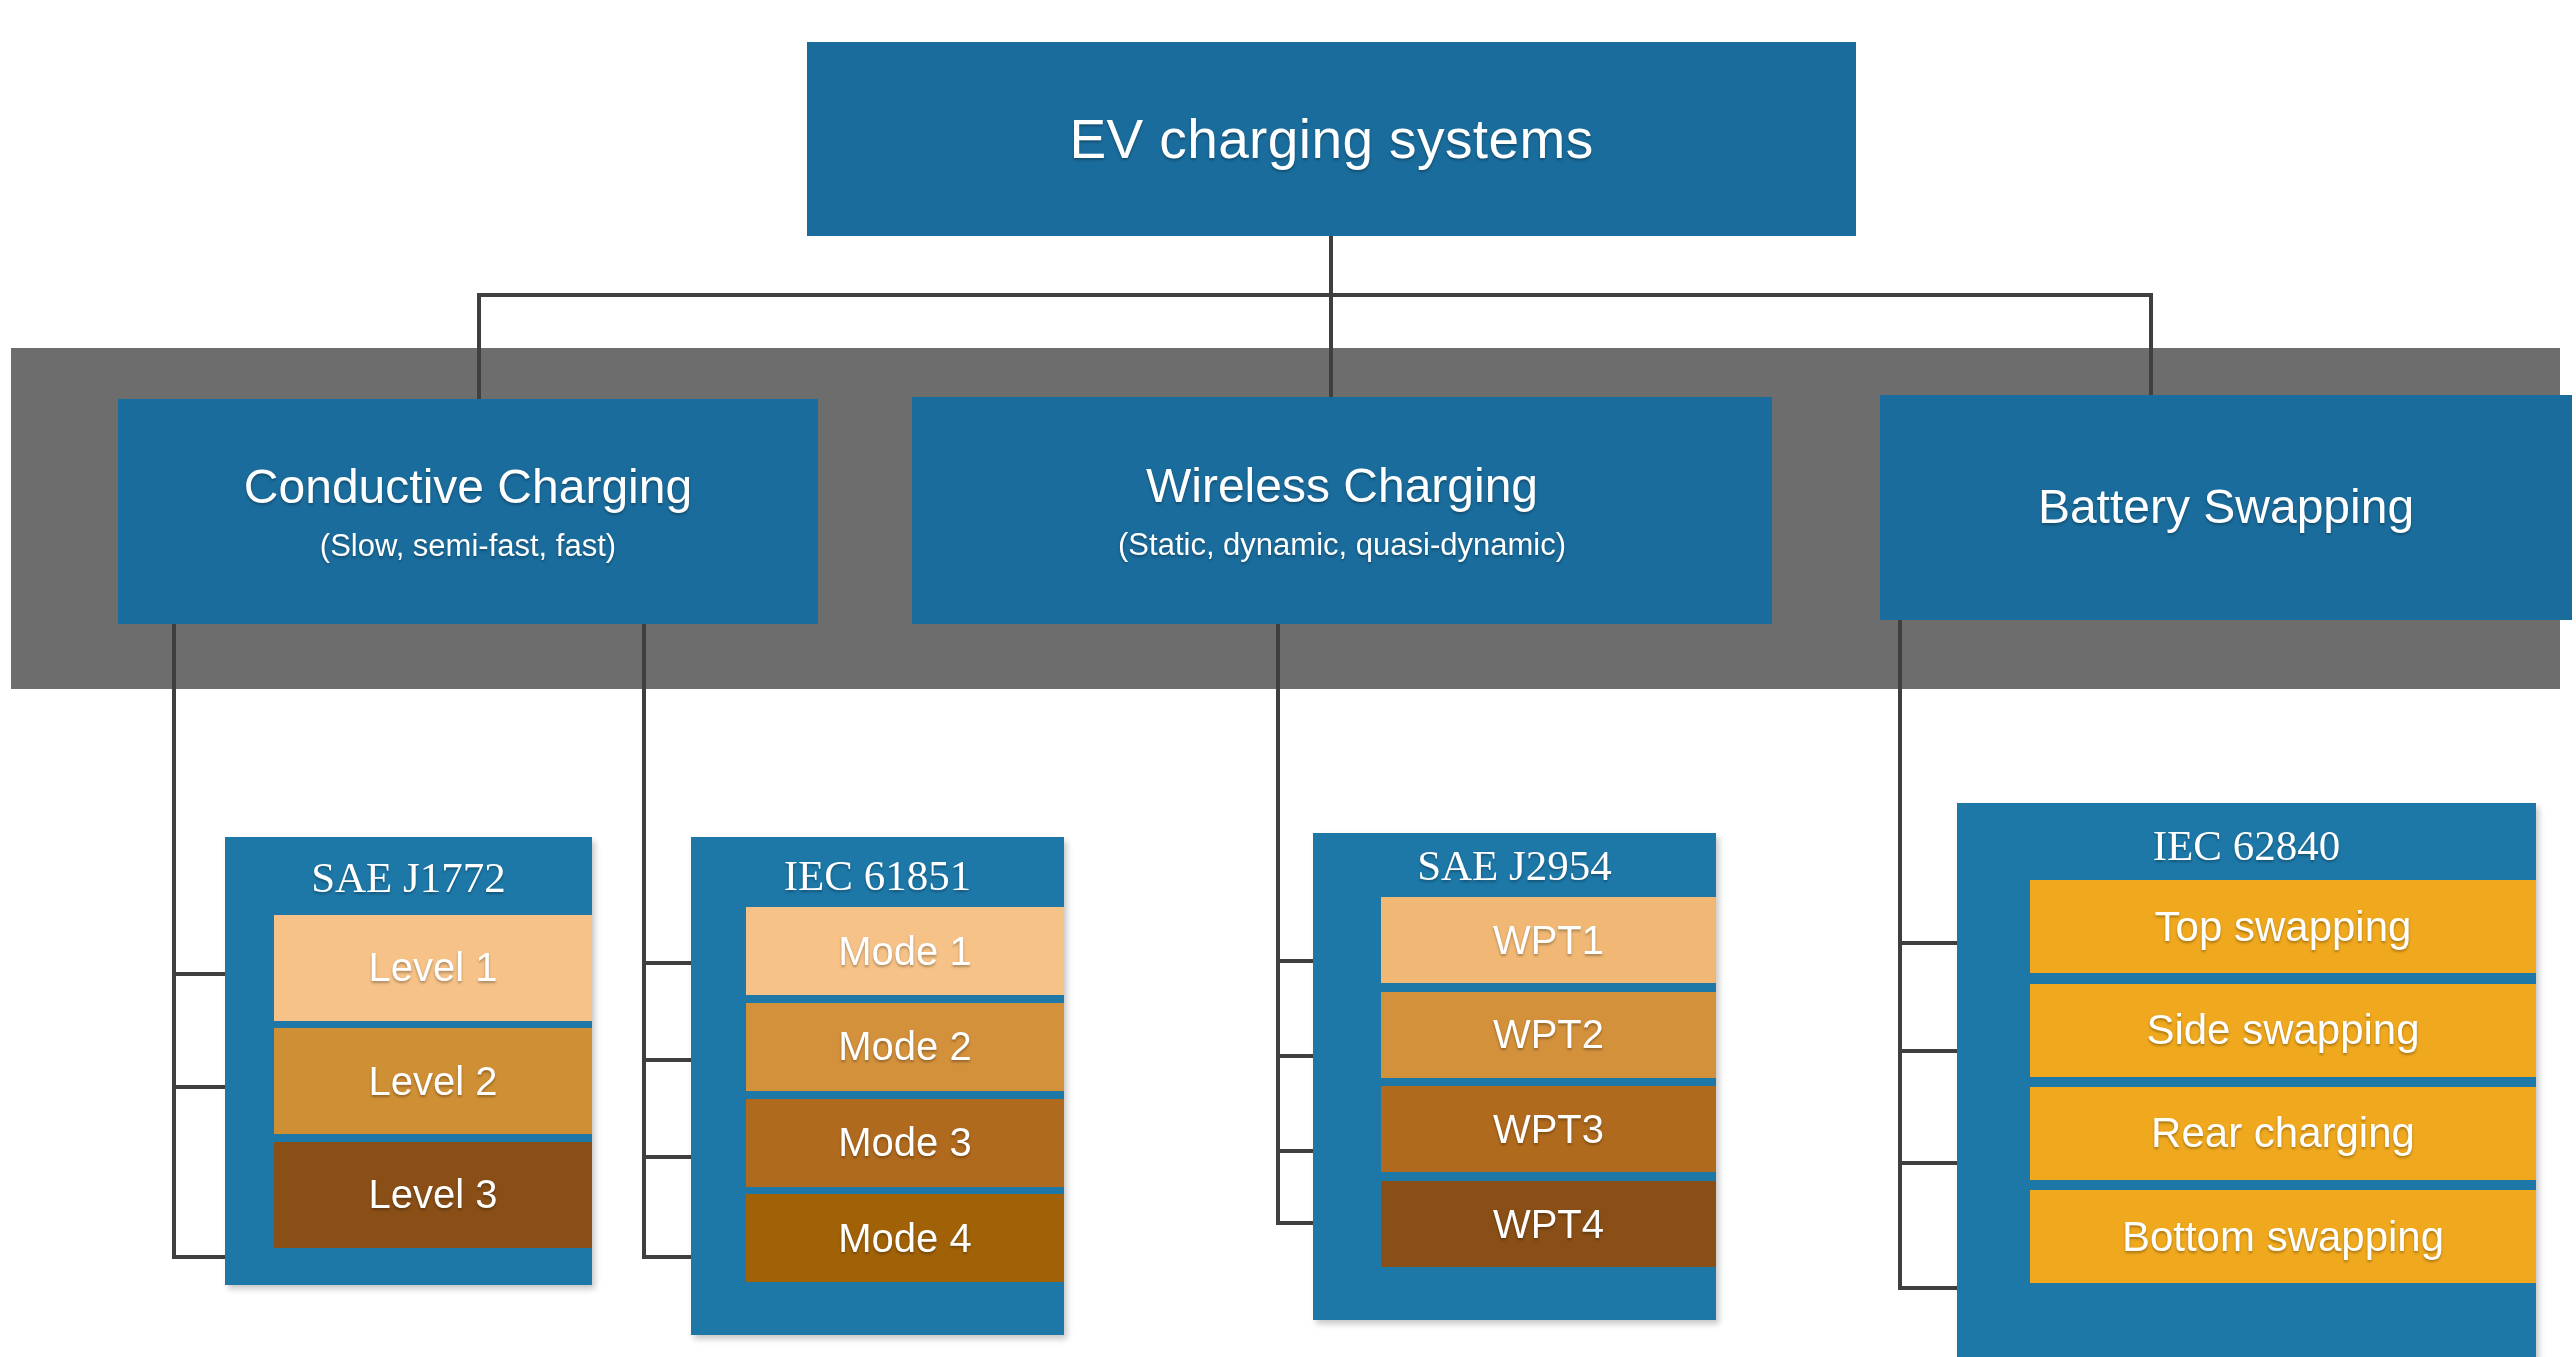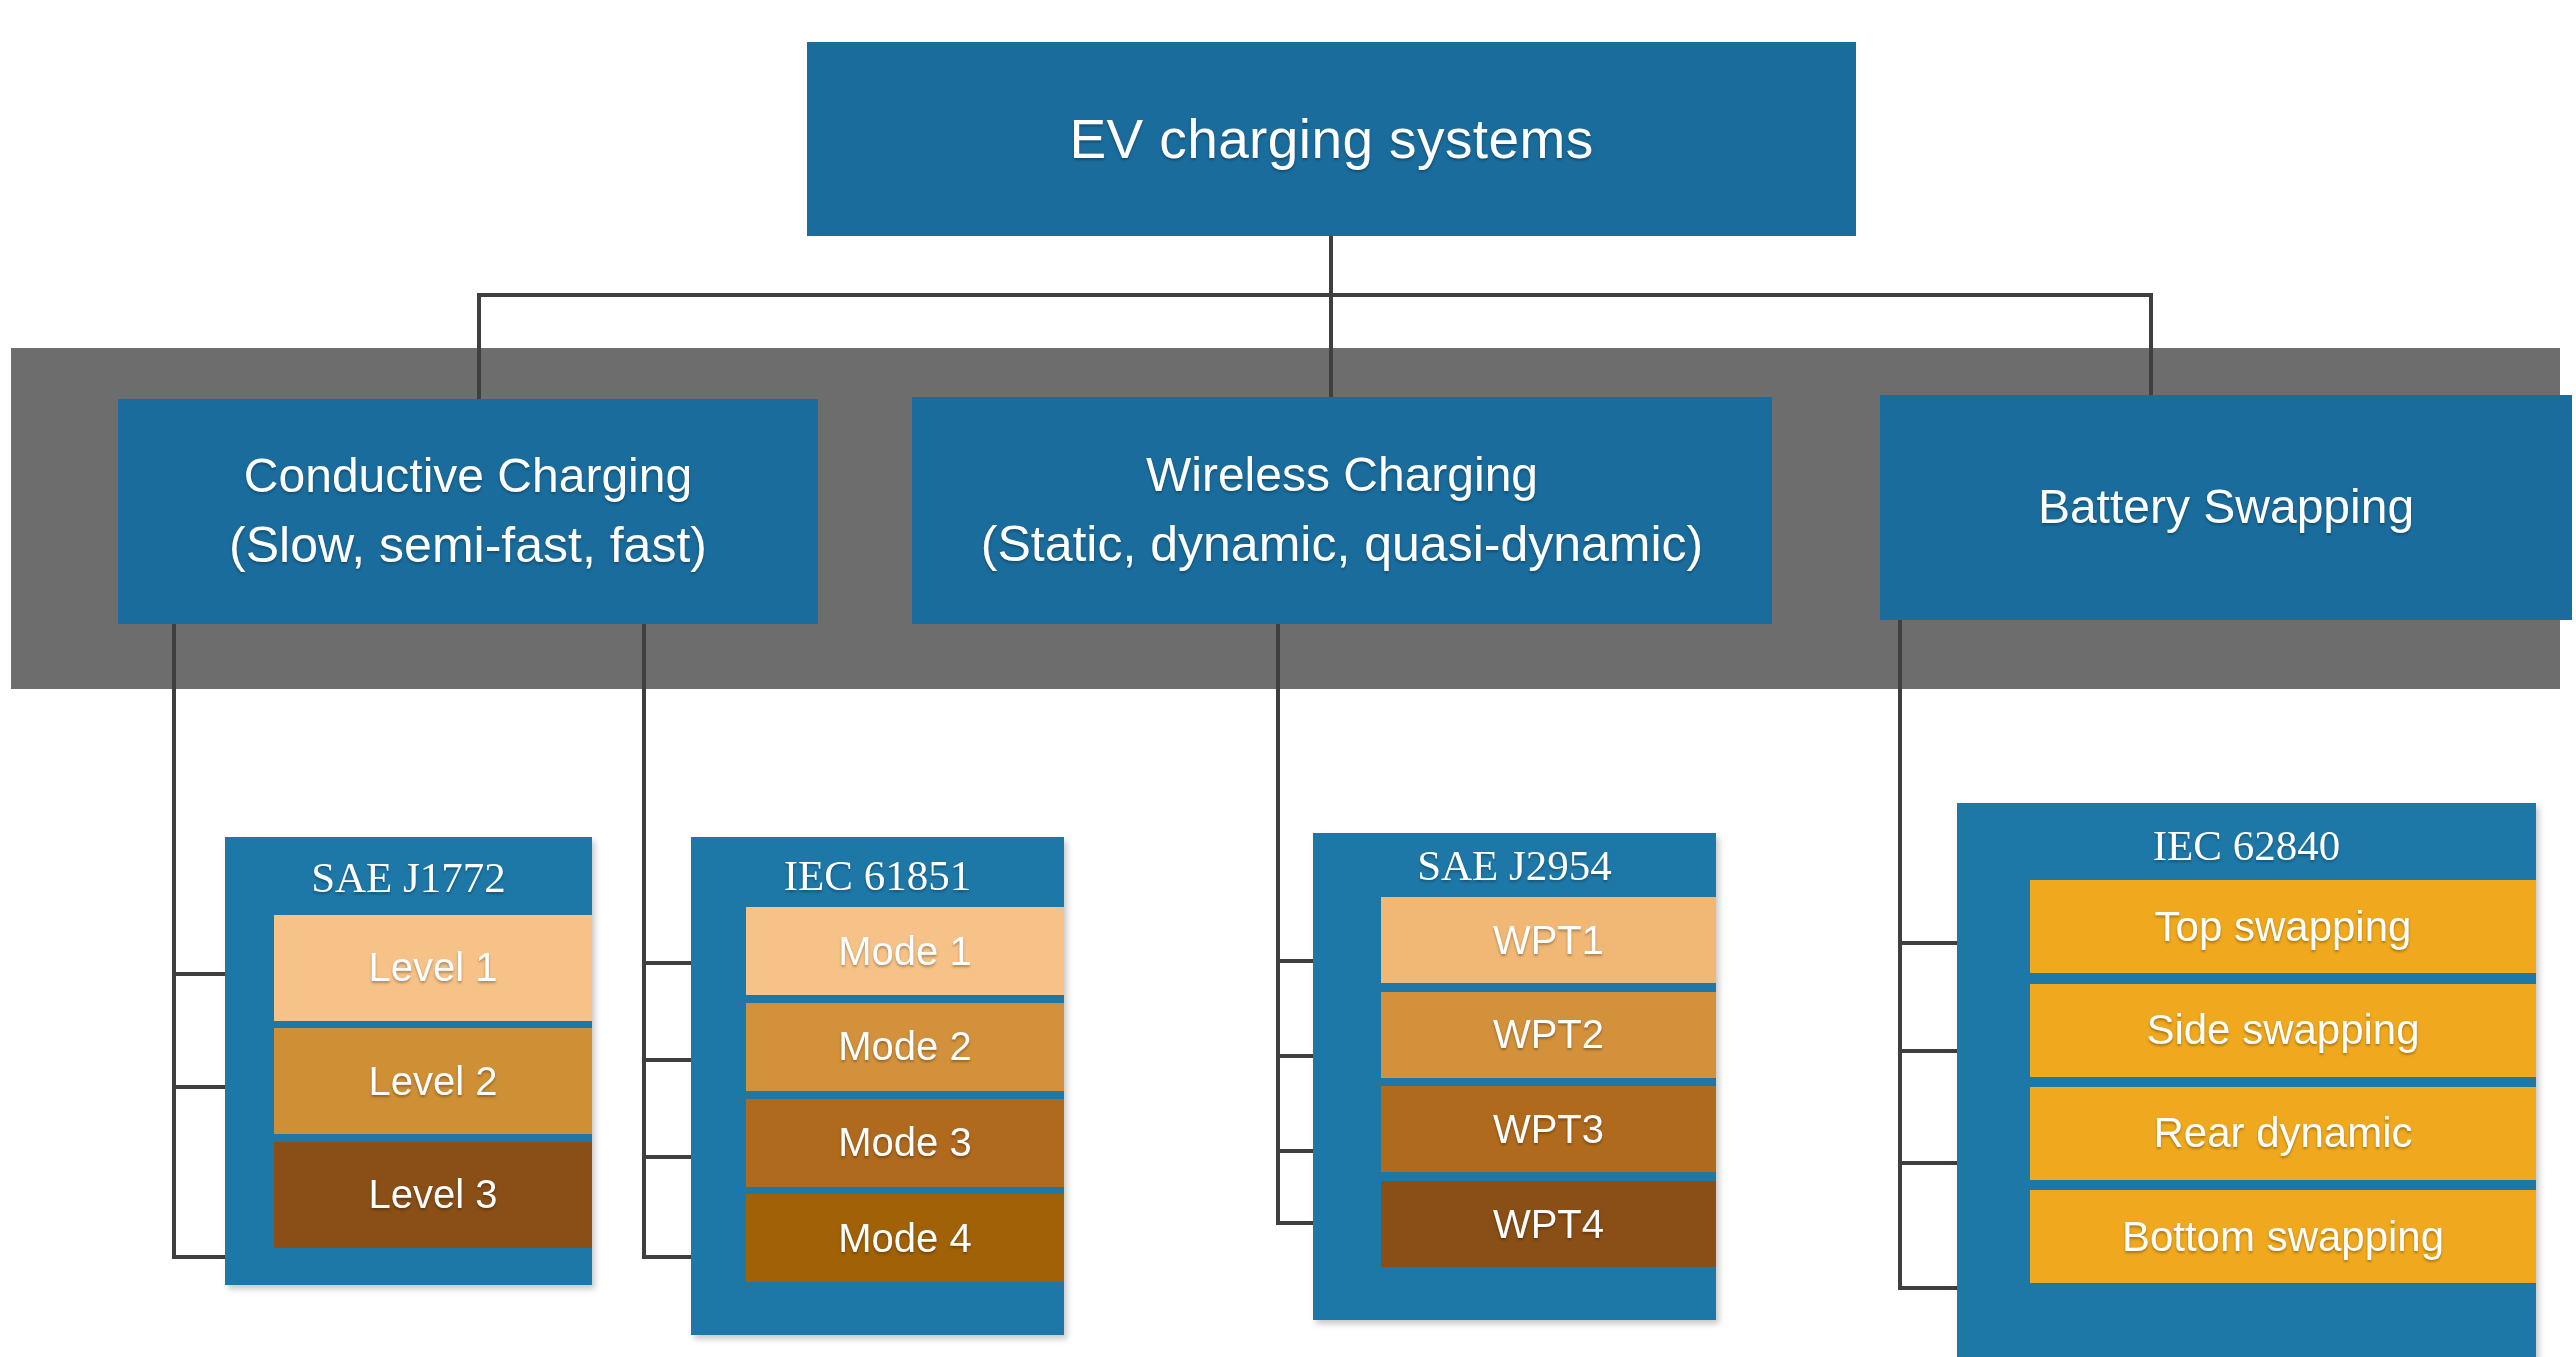--- a/index.html
+++ b/index.html
@@ -27,21 +27,21 @@
     text-shadow:0 1.7px 2.6px rgba(0,0,0,.28);
   }
 
   
   .l2{
     position:absolute;background:#1a6c9c;
     display:flex;flex-direction:column;align-items:center;justify-content:center;
     text-align:center;color:#ffffff;
   }
   .l2 .t1{font-size:48px;line-height:1.18;text-shadow:0 1.7px 2.6px rgba(0,0,0,.28);}
-  .l2 .t2{font-size:50px;line-height:1.18;margin-top:12px;text-shadow:0 1.7px 2.6px rgba(0,0,0,.28);}
+  .l2 .t2{font-size:31px;line-height:1.18;margin-top:12px;text-shadow:0 1.7px 2.6px rgba(0,0,0,.28);}
 
   #box-conductive{left:118px;top:399px;width:700px;height:225px;}
   #box-wireless{left:912px;top:397px;width:860px;height:227px;}
   #box-battery{left:1880px;top:395px;width:692px;height:225px;}
 
   
   .card{
     position:absolute;background:#1d78a8;
     box-shadow:3.4px 4.3px 6px rgba(0,0,0,.22);
     display:flex;flex-direction:column;align-items:center;
@@ -153,19 +153,19 @@
       <div class="bar" style="background: rgb(176, 106, 30);">WPT3</div>
       <div class="bar" style="background: rgb(138, 79, 22);">WPT4</div>
     </div>
   </div>
 
   <div id="card-62840" class="card">
     <div class="card-title">IEC 62840</div>
     <div class="bars">
       <div class="bar" style="background: rgb(240, 169, 30);">Top swapping</div>
       <div class="bar" style="background: rgb(240, 169, 30);">Side swapping</div>
-      <div class="bar" style="background: rgb(240, 169, 30);">Rear dynamic</div>
+      <div class="bar" style="background: rgb(240, 169, 30);">Rear charging</div>
       <div class="bar" style="background: rgb(240, 169, 30);">Bottom swapping</div>
     </div>
   </div>
 
 </div>
 
 
 </body></html>

